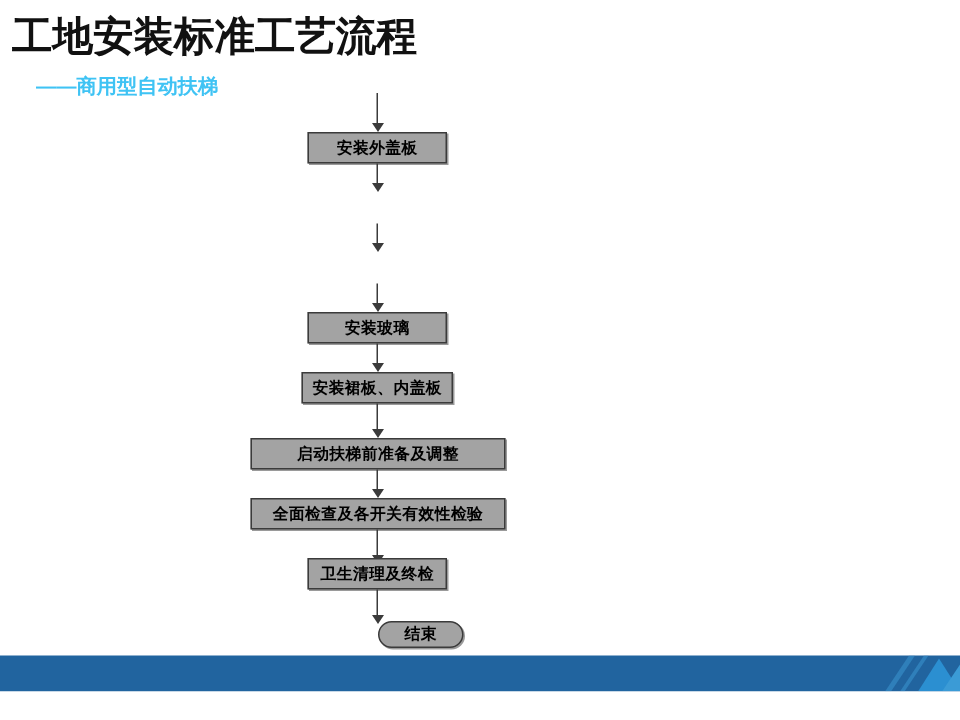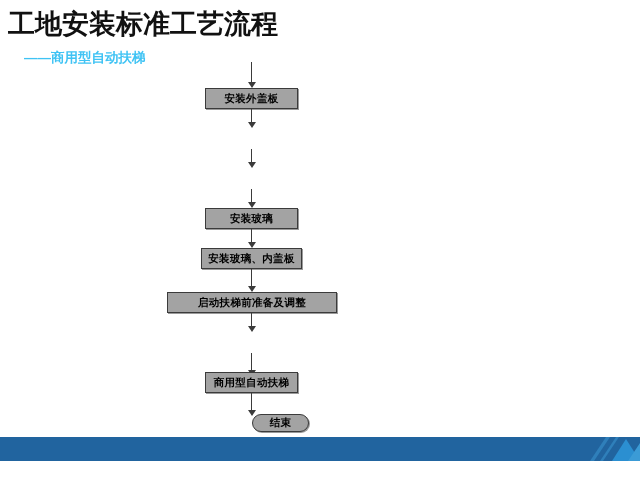--- a/index.html
+++ b/index.html
@@ -142,36 +142,39 @@
     <div class="connector" style="left:251px; top:189px; height:14px;"></div>
     <div class="arrowhead" style="left:248px; top:202px;"></div>
 
     <div class="node" style="left:205px; top:208px; width:93px; height:21px;">
       <span>安装玻璃</span>
     </div>
     <div class="connector" style="left:251px; top:229px; height:14px;"></div>
     <div class="arrowhead" style="left:248px; top:242px;"></div>
 
     <div class="node" style="left:201px; top:248px; width:101px; height:21px;">
-      <span>安装玻璃、内盖板</span>
+      <span>安装裙板、内盖板</span>
     </div>
     <div class="connector" style="left:251px; top:269px; height:18px;"></div>
     <div class="arrowhead" style="left:248px; top:286px;"></div>
 
     <div class="node" style="left:167px; top:292px; width:170px; height:21px;align-items:center;">
       <span>启动扶梯前准备及调整</span>
     </div>
     <div class="connector" style="left:251px; top:313px; height:14px;"></div>
     <div class="arrowhead" style="left:248px; top:326px;"></div>
 
+    <div class="node" style="left:167px; top:332px; width:170px; height:21px;">
+      <span>全面检查及各开关有效性检验</span>
+    </div>
     <div class="connector" style="left:251px; top:353px; height:18px;"></div>
     <div class="arrowhead" style="left:248px; top:370px;"></div>
 
     <div class="node" style="left:205px; top:372px; width:93px; height:21px;">
-      <span>商用型自动扶梯</span>
+      <span>卫生清理及终检</span>
     </div>
     <div class="connector" style="left:251px; top:393px; height:18px;"></div>
     <div class="arrowhead" style="left:248px; top:410px;"></div>
 
     <div class="node terminator" style="left:223px; top:414px; width:57px; height:18px;margin-left:29px;">
       <span>结束</span>
     </div>
 
   </div>
 

